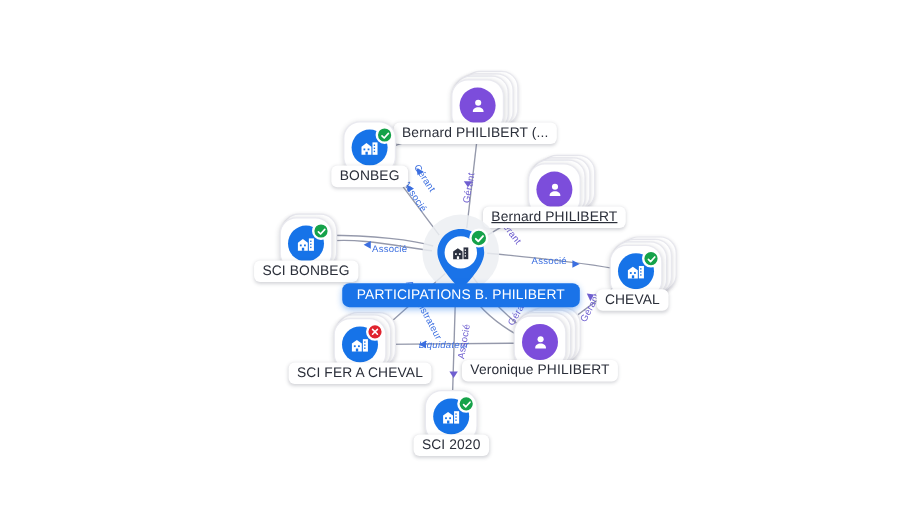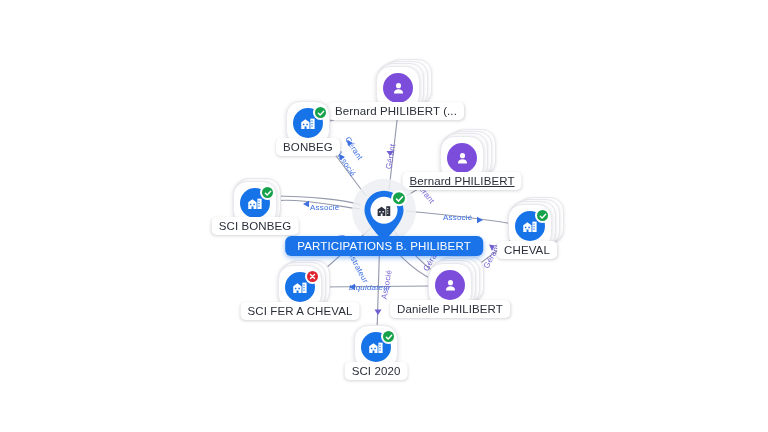--- a/index.html
+++ b/index.html
@@ -416,21 +416,21 @@
       <div class="node-card">
         <div class="disc person">
           <svg width="17" height="17" viewBox="0 0 24 24" fill="#ffffff">
             <circle cx="12" cy="8" r="3.6"></circle>
             <path d="M12 13.2c-3.6 0-6.3 2.1-6.3 4.6v1.1h12.6v-1.1c0-2.5-2.7-4.6-6.3-4.6z"></path>
           </svg>
         </div>
       </div>
     </div>
   </div>
-  <div class="node-label" style="left:450px; top:300px;">Danielle PHILIBERT</div>
+  <div class="node-label" style="left:450px; top:300px;">Veronique PHILIBERT</div>
 
   <div class="node" style="left:376px; top:347px;">
     <div class="node-stack">
       <div class="node-card">
         <div class="disc company">
           <svg width="18" height="18" viewBox="0 0 24 24" fill="#ffffff">
             <path d="M3 20V11l5.5-4 5.5 4v9H3z" fill="#ffffff"></path>
             <rect x="15.2" y="6.2" width="5.6" height="13.8" fill="#ffffff"></rect>
             <rect x="5.2" y="13" width="2" height="2" fill="#1673e8"></rect>
             <rect x="9.8" y="13" width="2" height="2" fill="#1673e8"></rect>

